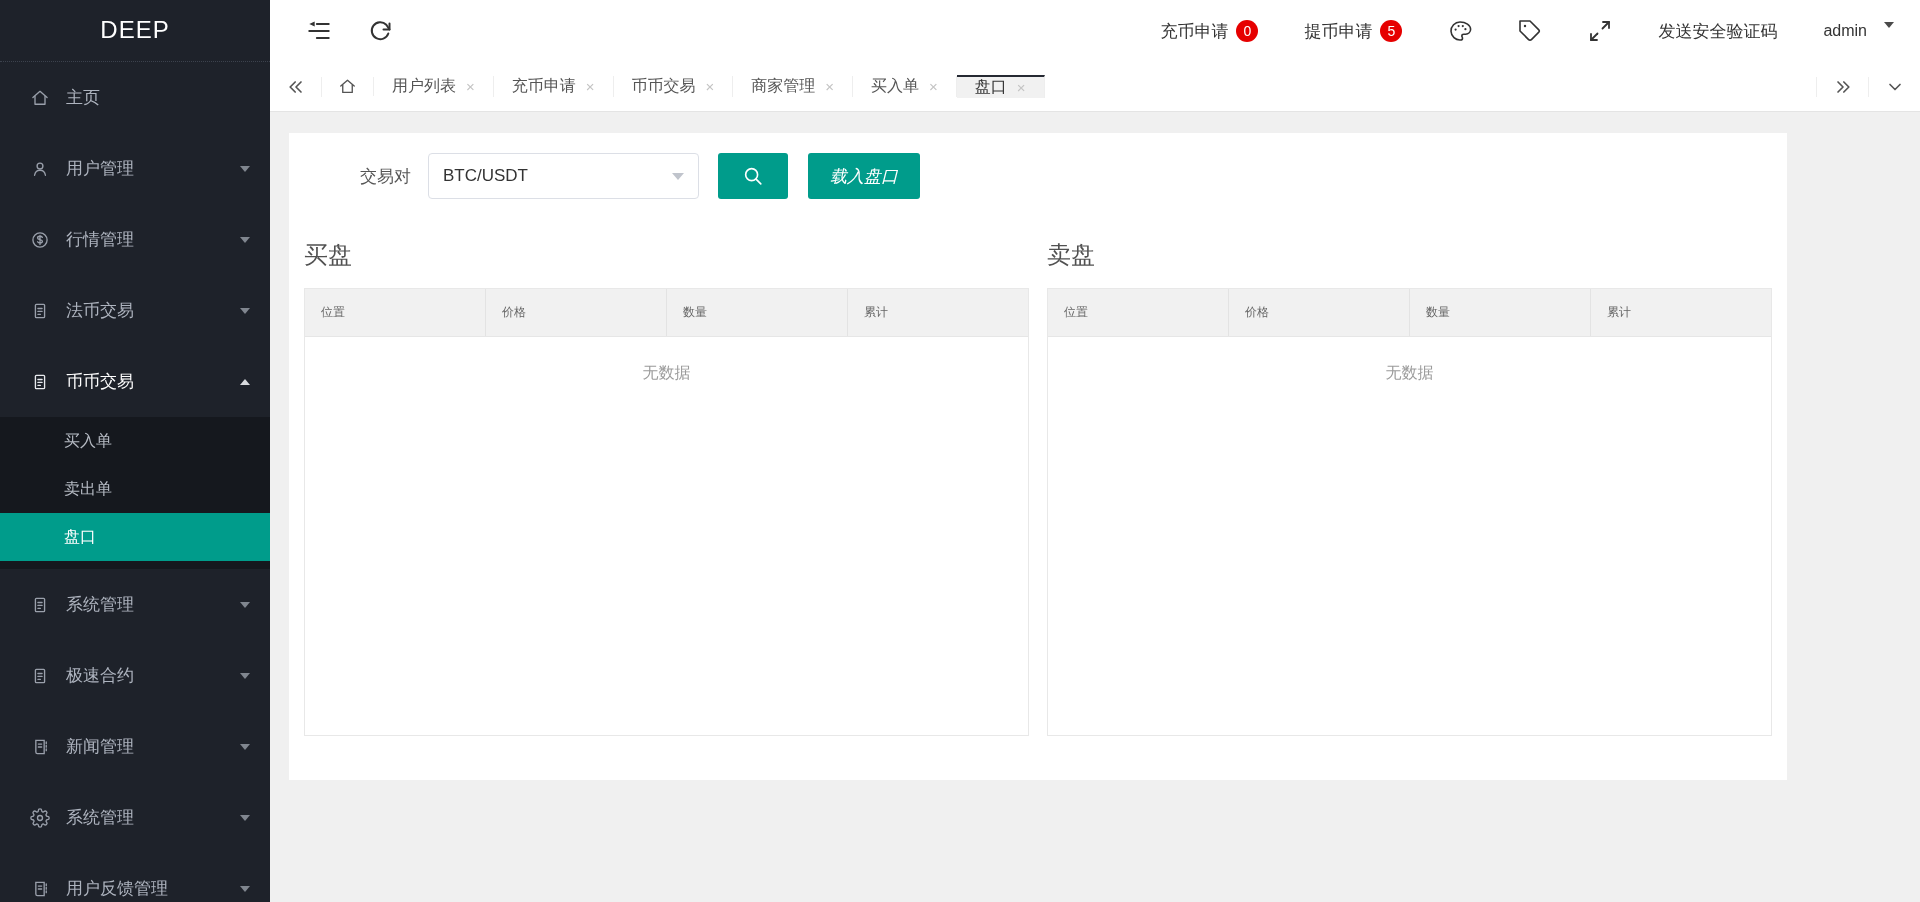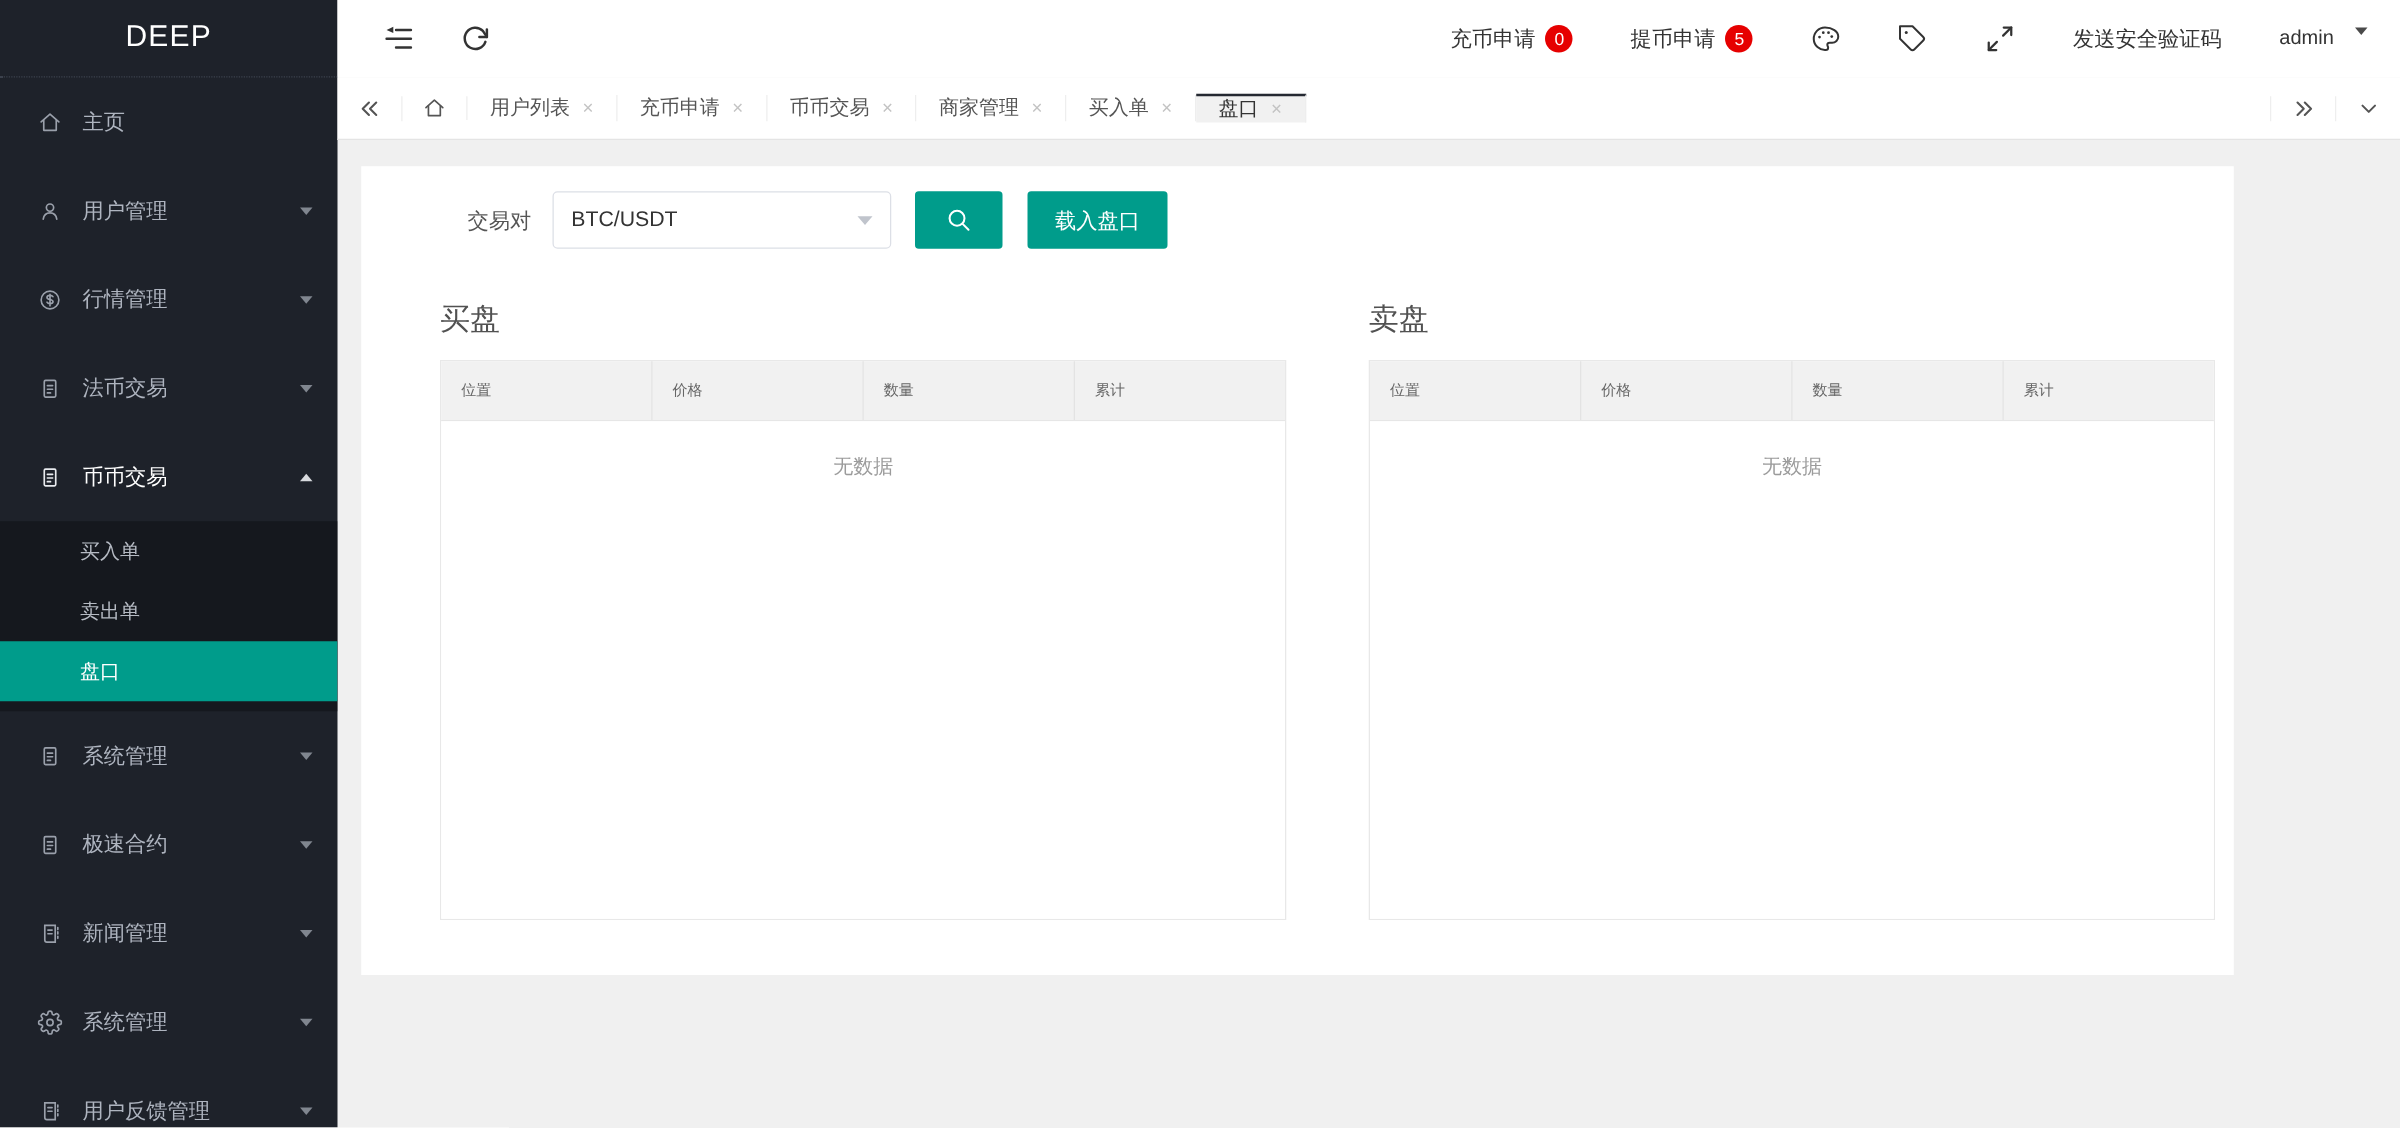--- a/index.html
+++ b/index.html
@@ -41,29 +41,29 @@
   .tab { display:flex; align-items:center; padding:0 18px; border-right:1px solid #eee; font-size:16px; color:#555; cursor:pointer; gap:10px; }
   .tab .close { color:#c3c3c3; font-size:15px; line-height:1; }
   .tab.active { background:#f1f1f1; border-top:2px solid #252932; color:#333; }
   .tab-spacer { flex:1; }
   .tnav.right { border-right:none; border-left:1px solid #eee; }
 
   
   .content { flex:1; padding:21px 133px 0 19px; }
   .card { background:#fff; height:647px; padding:16px 15px; }
   .filter-row { display:flex; align-items:center; height:46px; margin-top:4px; }
-  .pair-label { margin-left:70px; font-size:17px; color:#555; }
+  .pair-label { margin-left:56px; font-size:17px; color:#555; }
   .select { width:271px; height:46px; border:1px solid #dcdfe6; border-radius:4px; background:#fff; display:flex; align-items:center; justify-content:space-between; padding:0 14px; margin-left:17px; font-size:17px; color:#333; cursor:pointer; }
   .scaret { width:0; height:0; border-left:6px solid transparent; border-right:6px solid transparent; border-top:7px solid #c0c4cc; }
-  .btn { height:46px; background:var(--teal); border:none; border-radius:3px; color:#fff; display:flex; align-items:center; justify-content:center; cursor:pointer; }
+  .btn { height:46px; background:var(--teal); border:none; border-radius:3px; color:#fff; display:flex; align-items:center; justify-content:center; cursor:pointer;font-style:italic; }
   .btn-search { width:70px; margin-left:19px; }
   .btn-load { padding:0 22px; margin-left:20px; font-size:17px; }
 
   .panels { display:flex; gap:18px; }
-  .panel { flex:1; min-width:0;margin-left:48px; }
+  .panel { flex:1; min-width:0; }
   .panel-title { font-size:24px; font-weight:400; color:#515151; margin:40px 0 17px; }
   .panel-table { border:1px solid #e8e8e8; }
   .thead { display:flex; background:#f1f1f1; border-bottom:1px solid #e6e6e6; }
   .th { flex:1; height:47px; display:flex; align-items:center; padding-left:16px; font-size:12px; color:#666; border-right:1px solid #e3e3e3; }
   .th:last-child { border-right:none; }
   .tbody { height:398px; padding-top:26px; background:#fff; text-align:center; font-size:16px; color:#9b9b9b; }
 </style>
 </head>
 <body>
 

